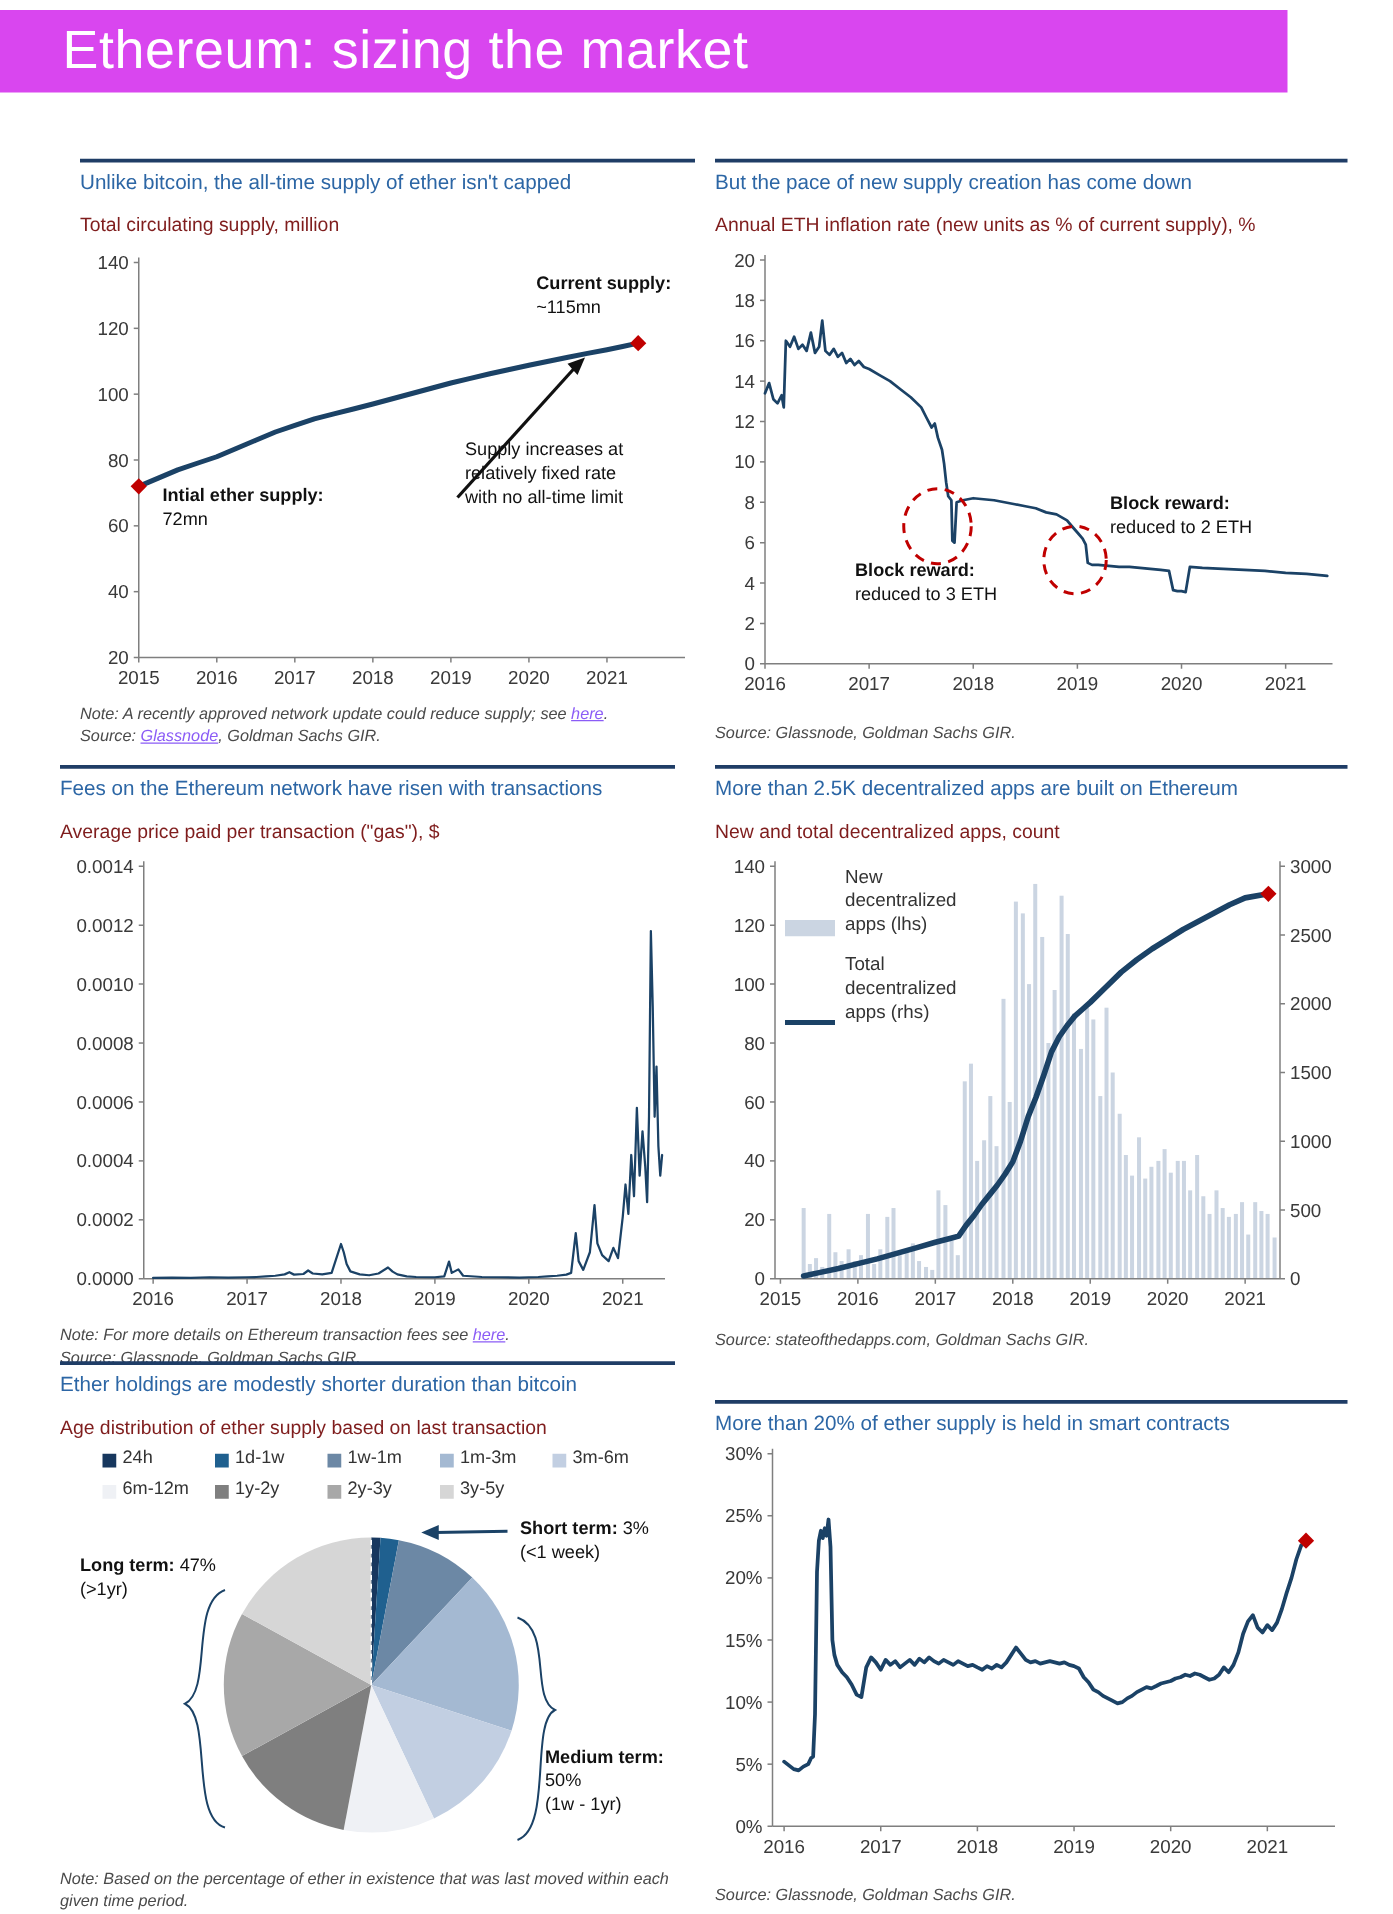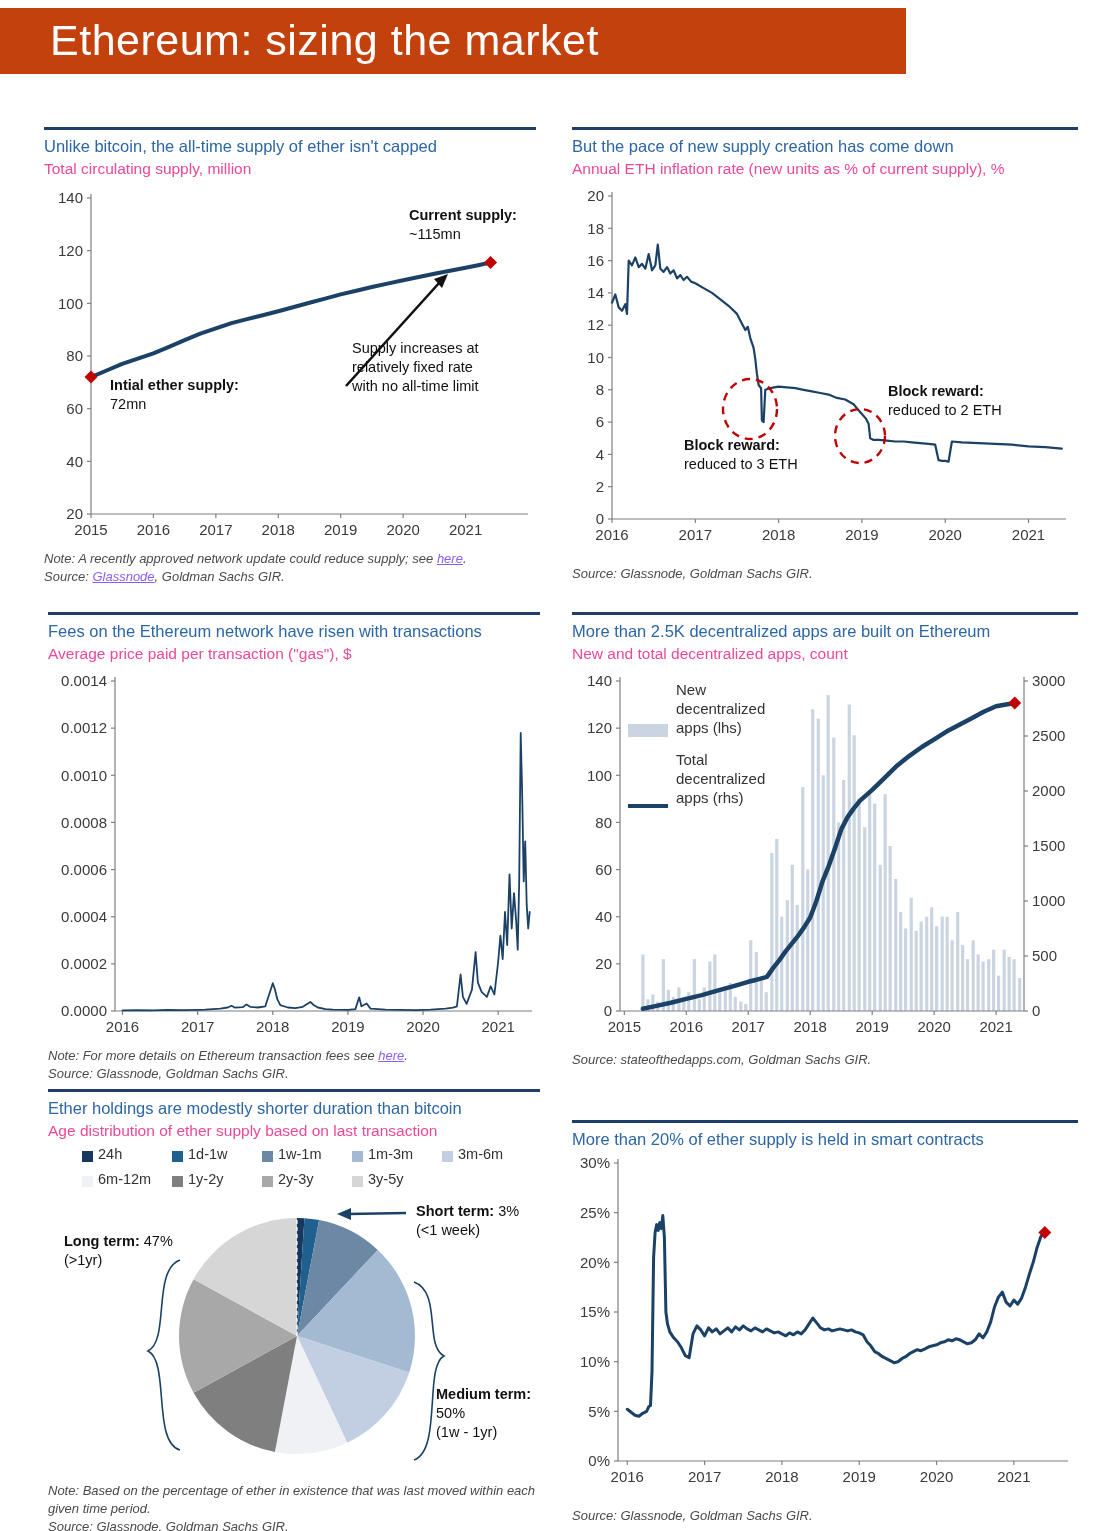--- a/index.html
+++ b/index.html
@@ -1,29 +1,29 @@
 <!DOCTYPE html>
 <html><head>
 <meta charset="utf-8">
 <style>
   html,body{margin:0;padding:0;background:#fff;}
   .page{position:relative;width:1114px;height:1531px;background:#fff;
         font-family:"Liberation Sans",sans-serif;color:#1a1a1a;overflow:hidden;}
-  .hdr{position:absolute;left:0;top:8px;width:906px;height:66px;background:#c2410c;}
+  .hdr{position:absolute;left:0;top:8px;width:1030px;height:66px;background:#d946ef;}
   .hdr h1{margin:0;padding:8px 0 0 50px;font-size:43px;font-weight:400;color:#fff;letter-spacing:.5px;}
   .panel{position:absolute;}
-  .p1{left:44px;top:127px;width:492px;}
+  .p1{left:64px;top:127px;width:492px;}
   .p2{left:572px;top:127px;width:506px;}
   .p3{left:48px;top:612px;width:492px;}
   .p4{left:572px;top:612px;width:506px;}
   .p5{left:48px;top:1089px;width:492px;}
   .p6{left:572px;top:1120px;width:506px;}
   .rule{height:3px;background:#1F3D66;}
   .ptitle{margin:7px 0 2px 0;font-size:16.5px;color:#2C66A5;}
-  .psub{margin:4px 0 6px 0;font-size:15.5px;color:#ec4899;}
+  .psub{margin:16px 0 6px 0;font-size:15.5px;color:#7f1d1d;}
   .chart-wrap{position:relative;}
   svg{display:block;}
   svg text{font-family:"Liberation Sans",sans-serif;}
   .note{margin:6px 0 0 0;font-size:13px;font-style:italic;color:#4a4a4a;line-height:1.4;}
   .note .lnk{color:#8b5cf6;text-decoration:underline;cursor:pointer;}
   .ann{position:absolute;font-size:14.5px;color:#111;line-height:1.3;}
   .ann b{font-weight:bold;}
   .ovl{position:absolute;left:0;top:0;pointer-events:none;}
   .dlegend{position:absolute;left:56px;top:12px;width:150px;font-size:15px;color:#333;}
   .dl-item{display:flex;align-items:flex-end;margin-bottom:14px;}

